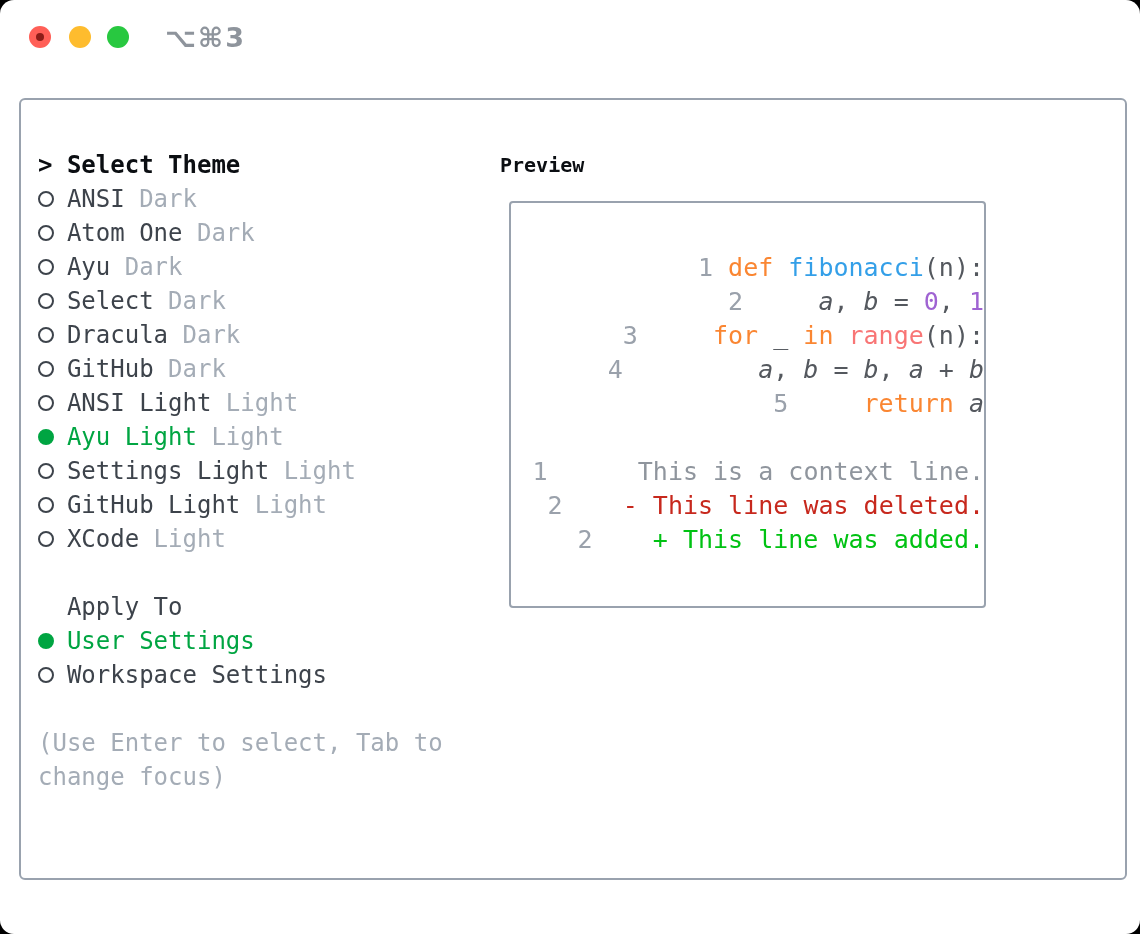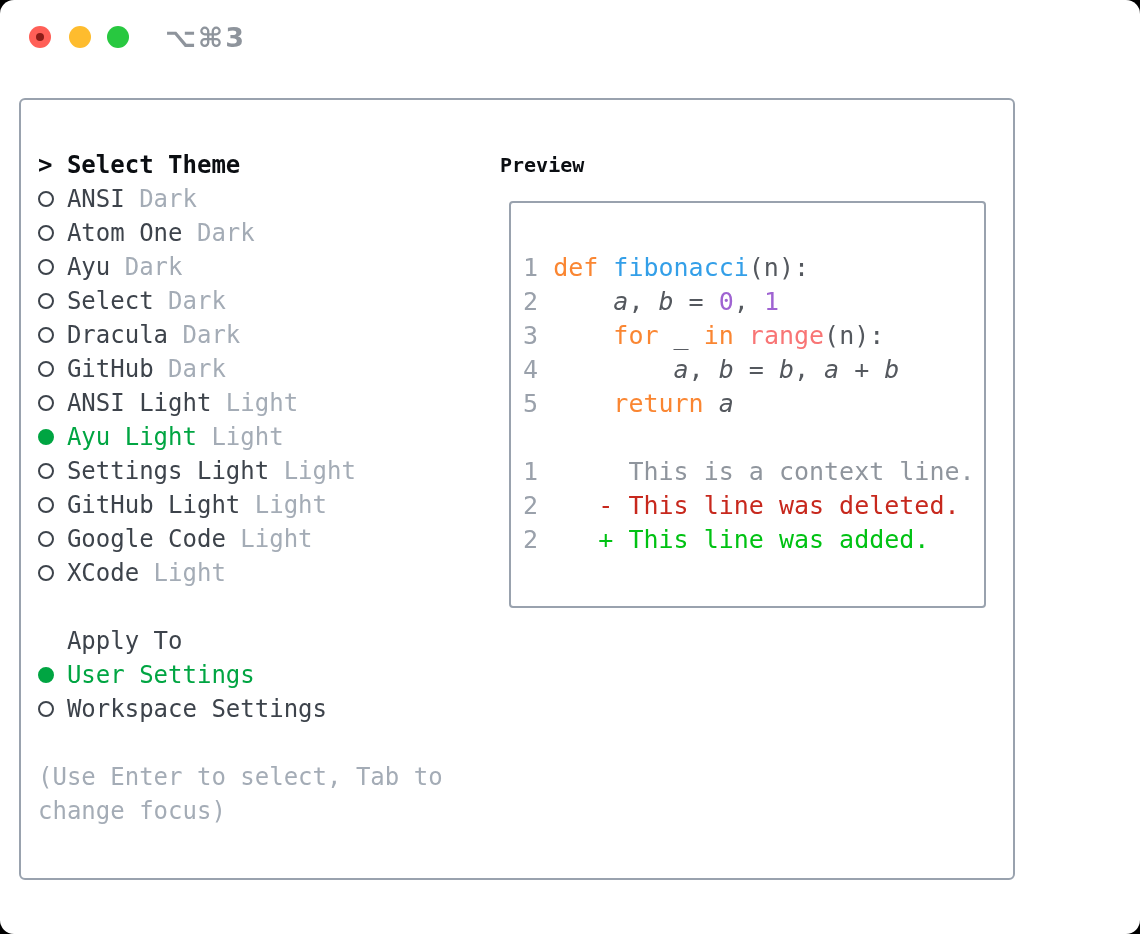--- a/index.html
+++ b/index.html
@@ -18,21 +18,21 @@
   .dot.red .inner{position:absolute;left:7px;top:7px;width:8px;height:8px;border-radius:50%;background:var(--dot-red-inner);}
   .dot.yellow{left:69px;background:var(--dot-yellow);}
   .dot.green{left:107px;background:var(--dot-green);}
   .shortcut{
     position:absolute;left:165px;top:22px;font-size:27px;font-weight:bold;
     color:var(--titlebar-gray);letter-spacing:2px;
     font-family:"DejaVu Sans","Liberation Sans",sans-serif;
   }
   
   .content-box{
-    position:absolute;left:19px;top:98px;width:996px;height:782px;
+    position:absolute;left:19px;top:98px;width:1108px;height:782px;
     box-sizing:border-box;border:2px solid var(--border-gray);border-radius:6px;background:#fff;
   }
   
   .left-col{position:absolute;left:17px;top:48px;width:445px;font-size:24px;}
   .row{height:34px;line-height:34px;white-space:pre;color:var(--text-dark);}
   .row.header{font-weight:bold;color:var(--header-black);}
   .row.gray{color:var(--muted);}
   .cell{display:inline-block;width:2ch;}
   .circ{display:inline-block;width:12px;height:12px;border:2.5px solid var(--text-dark);border-radius:50%;vertical-align:0px;box-sizing:content-box;}
   .circ.sel{background:var(--green);border-color:var(--green);}
@@ -40,21 +40,21 @@
   .nm.sel{color:var(--green);}
   .variant{color:var(--muted);}
   .prompt{font-weight:bold;color:var(--header-black);}
   
   .preview-title{position:absolute;left:479px;top:48px;height:34px;line-height:34px;font-size:20px;font-weight:bold;color:var(--header-black);}
   .preview-box{
     position:absolute;left:488px;top:101px;width:477px;height:407px;
     box-sizing:border-box;border:2px solid var(--border-gray);border-radius:4px;background:#fff;
   }
   pre.code{margin:0;padding:48px 0 0 12px;font-family:"DejaVu Sans Mono","Liberation Mono",monospace;font-size:25px;line-height:34px;}
-  .cl{height:34px;white-space:pre;}
+  .cl{height:34px;white-space:pre;text-align:right;}
   .tk-ln{color:var(--ln);}
   .tk-kw{color:var(--kw);}
   .tk-fn{color:var(--fn);}
   .tk-num{color:var(--num);}
   .tk-call{color:var(--call);}
   .tk-txt{color:var(--code-text);}
   .tk-var{color:var(--code-text);font-style:italic;}
   .tk-ctx{color:var(--ctx);}
   .tk-del{color:var(--del);margin-top:16px;}
   .tk-add{color:var(--add);}
@@ -81,21 +81,20 @@
           <div class="row"><span class="cell"><i class="circ"></i></span><span class="nm">ANSI</span> <span class="variant">Dark</span></div>
           <div class="row"><span class="cell"><i class="circ"></i></span><span class="nm">Atom One</span> <span class="variant">Dark</span></div>
           <div class="row"><span class="cell"><i class="circ"></i></span><span class="nm">Ayu</span> <span class="variant">Dark</span></div>
           <div class="row"><span class="cell"><i class="circ"></i></span><span class="nm">Select</span> <span class="variant">Dark</span></div>
           <div class="row"><span class="cell"><i class="circ"></i></span><span class="nm">Dracula</span> <span class="variant">Dark</span></div>
           <div class="row"><span class="cell"><i class="circ"></i></span><span class="nm">GitHub</span> <span class="variant">Dark</span></div>
           <div class="row"><span class="cell"><i class="circ"></i></span><span class="nm">ANSI Light</span> <span class="variant">Light</span></div>
           <div class="row"><span class="cell"><i class="circ sel"></i></span><span class="nm sel">Ayu Light</span> <span class="variant">Light</span></div>
           <div class="row"><span class="cell"><i class="circ"></i></span><span class="nm">Settings Light</span> <span class="variant">Light</span></div>
           <div class="row"><span class="cell"><i class="circ"></i></span><span class="nm">GitHub Light</span> <span class="variant">Light</span></div>
-          <div class="row"><span class="cell"><i class="circ"></i></span><span class="nm">Google Code</span> <span class="variant">Light</span></div>
           <div class="row"><span class="cell"><i class="circ"></i></span><span class="nm">XCode</span> <span class="variant">Light</span></div>
         </div>
       <div class="row"></div>
       <div class="row"><span class="cell"></span><span>Apply To</span></div>
       <div id="apply-list">
           <div class="row"><span class="cell"><i class="circ sel"></i></span><span class="nm sel">User Settings</span></div>
           <div class="row"><span class="cell"><i class="circ"></i></span><span class="nm">Workspace Settings</span></div>
         </div>
       <div class="row"></div>
       <div class="row gray">(Use Enter to select, Tab to</div>

